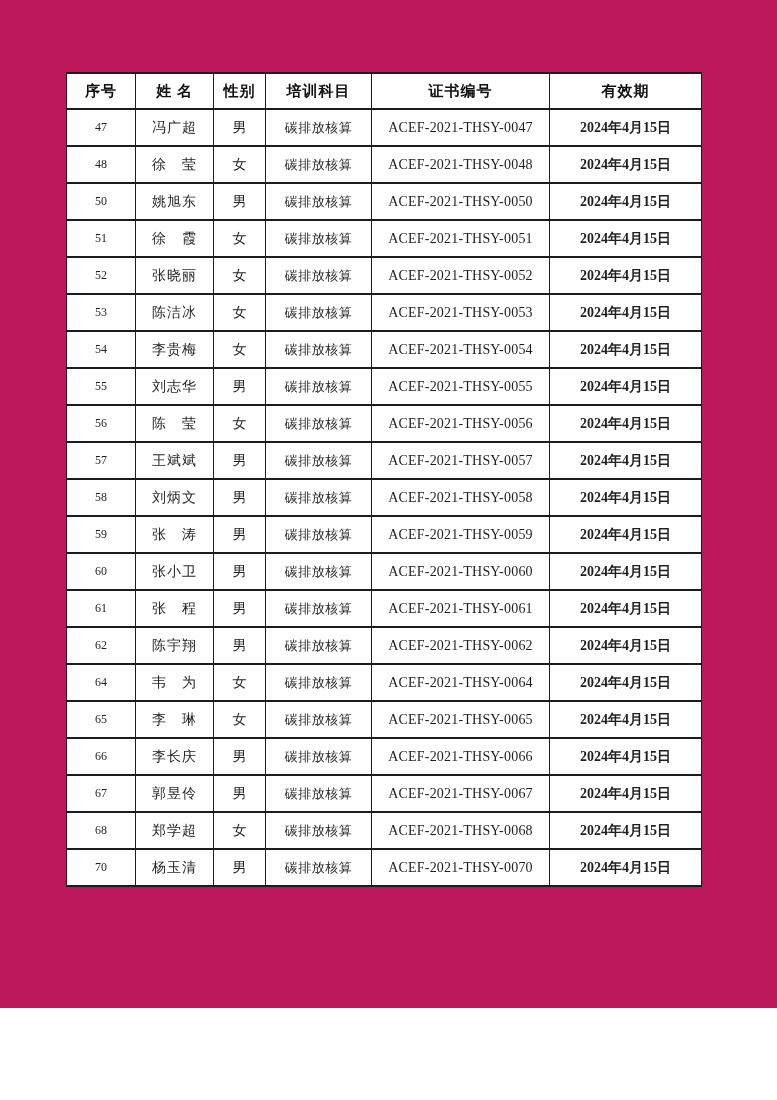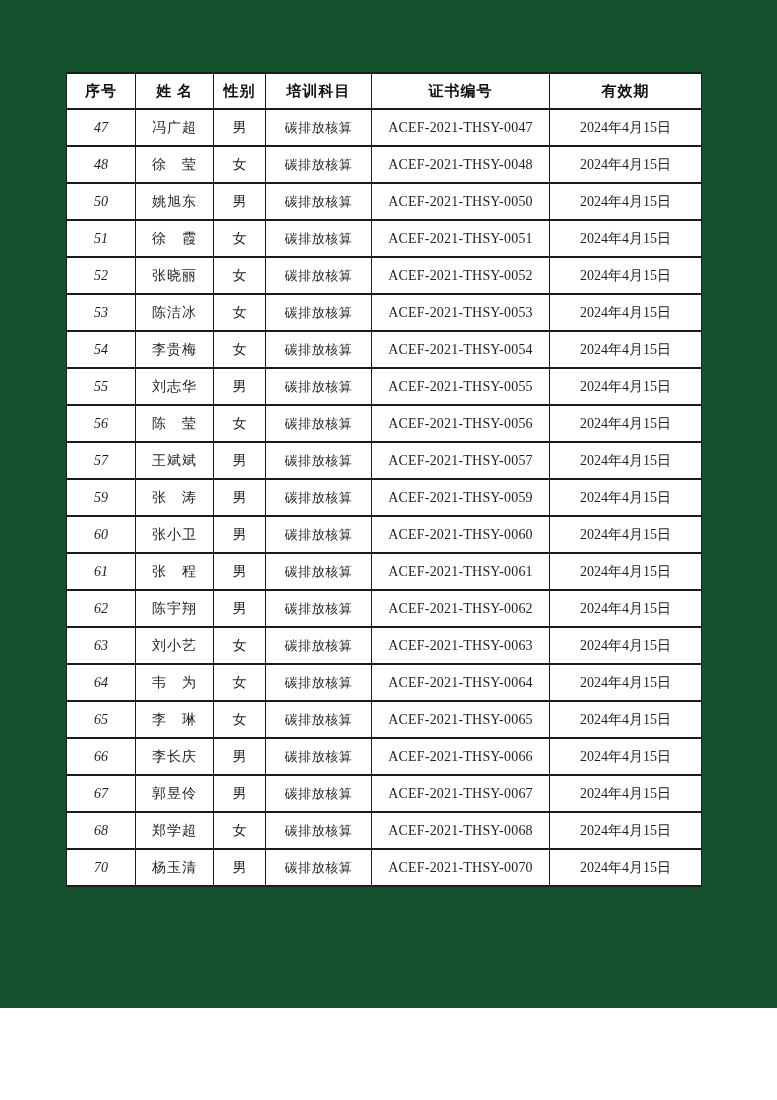--- a/index.html
+++ b/index.html
@@ -8,21 +8,21 @@
     width: 777px;
     height: 1100px;
     background: #ffffff;
     font-family: "Liberation Serif", "DejaVu Serif", serif;
   }
 
   .page {
     position: relative;
     width: 777px;
     height: 1008px;
-    background: #14532d;
+    background: #be185d;
     overflow: hidden;
   }
 
   table.cert-table {
     position: absolute;
     left: 66px;
     top: 72px;
     width: 635px;
     border-collapse: collapse;
     table-layout: fixed;
@@ -49,26 +49,26 @@
     letter-spacing: 1px;
     color: #111111;
   }
 
   .cert-table td {
     height: 37px;
     font-size: 14px;
     font-weight: normal;
   }
 
-  td.col-no     { font-size: 14px; font-style: italic; }
+  td.col-no     { font-size: 12px; }
   td.col-name   { font-size: 14px; letter-spacing: 1px; }
   td.col-gender { font-size: 14px; }
   td.col-subject{ font-size: 13px; letter-spacing: 0.5px; }
   td.col-cert   { font-size: 14px; letter-spacing: 0.2px; }
-  td.col-valid  { font-size: 14px; }
+  td.col-valid  { font-size: 14px; font-weight: bold; }
 </style>
 </head>
 <body>
 
 <div class="page">
   <table class="cert-table">
     <colgroup>
       <col style="width:69px">
       <col style="width:78px">
       <col style="width:52px">
@@ -161,20 +161,28 @@
         </tr>
         <tr>
           <td class="col-no">57</td>
           <td class="col-name">王斌斌</td>
           <td class="col-gender">男</td>
           <td class="col-subject">碳排放核算</td>
           <td class="col-cert">ACEF-2021-THSY-0057</td>
           <td class="col-valid">2024年4月15日</td>
         </tr>
         <tr>
+          <td class="col-no">58</td>
+          <td class="col-name">刘炳文</td>
+          <td class="col-gender">男</td>
+          <td class="col-subject">碳排放核算</td>
+          <td class="col-cert">ACEF-2021-THSY-0058</td>
+          <td class="col-valid">2024年4月15日</td>
+        </tr>
+        <tr>
           <td class="col-no">59</td>
           <td class="col-name">张　涛</td>
           <td class="col-gender">男</td>
           <td class="col-subject">碳排放核算</td>
           <td class="col-cert">ACEF-2021-THSY-0059</td>
           <td class="col-valid">2024年4月15日</td>
         </tr>
         <tr>
           <td class="col-no">60</td>
           <td class="col-name">张小卫</td>
@@ -190,28 +198,20 @@
           <td class="col-subject">碳排放核算</td>
           <td class="col-cert">ACEF-2021-THSY-0061</td>
           <td class="col-valid">2024年4月15日</td>
         </tr>
         <tr>
           <td class="col-no">62</td>
           <td class="col-name">陈宇翔</td>
           <td class="col-gender">男</td>
           <td class="col-subject">碳排放核算</td>
           <td class="col-cert">ACEF-2021-THSY-0062</td>
-          <td class="col-valid">2024年4月15日</td>
-        </tr>
-        <tr>
-          <td class="col-no">63</td>
-          <td class="col-name">刘小艺</td>
-          <td class="col-gender">女</td>
-          <td class="col-subject">碳排放核算</td>
-          <td class="col-cert">ACEF-2021-THSY-0063</td>
           <td class="col-valid">2024年4月15日</td>
         </tr>
         <tr>
           <td class="col-no">64</td>
           <td class="col-name">韦　为</td>
           <td class="col-gender">女</td>
           <td class="col-subject">碳排放核算</td>
           <td class="col-cert">ACEF-2021-THSY-0064</td>
           <td class="col-valid">2024年4月15日</td>
         </tr>

